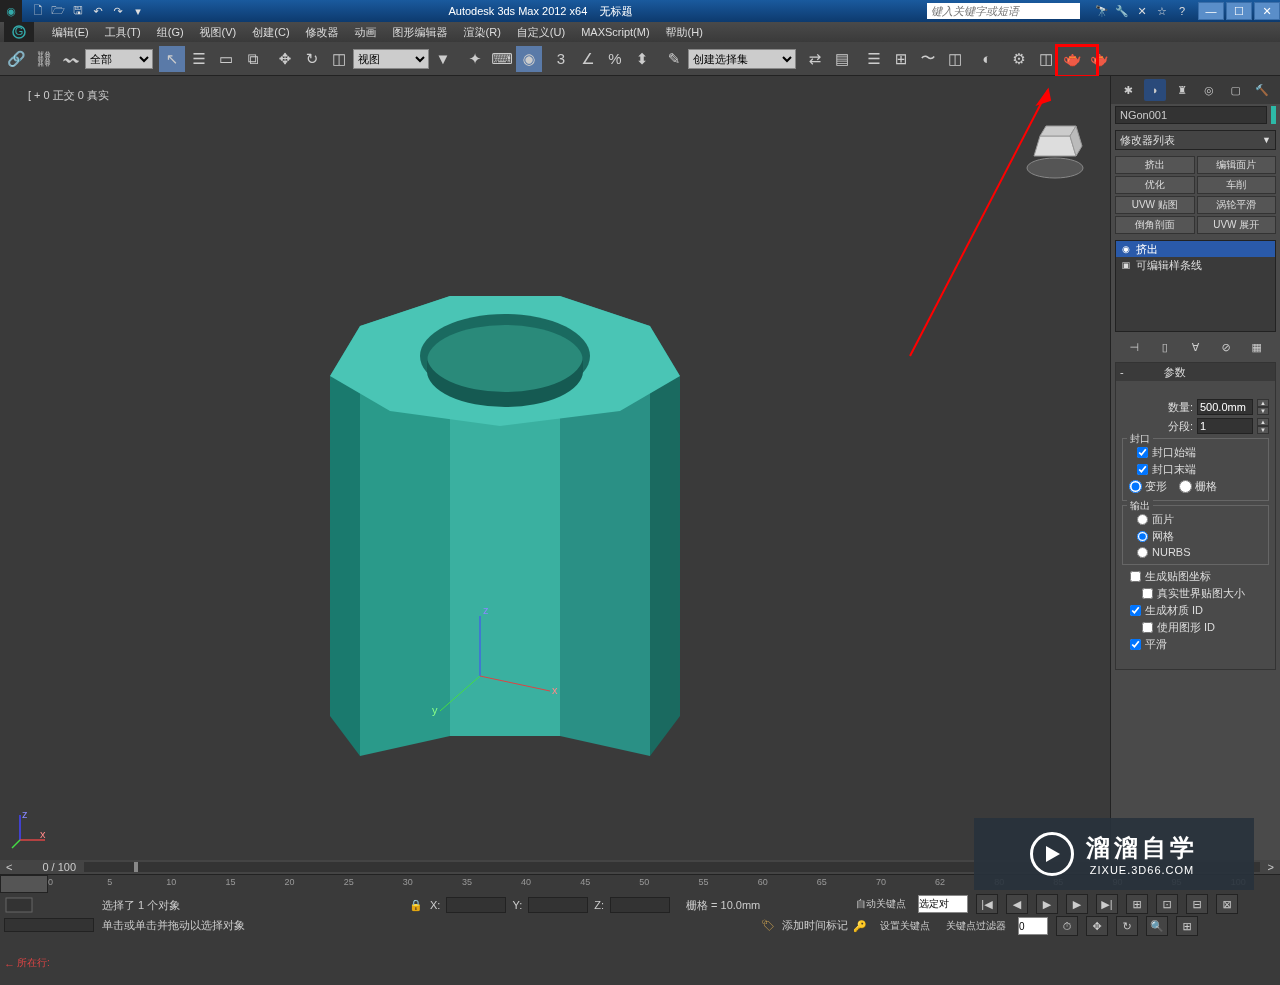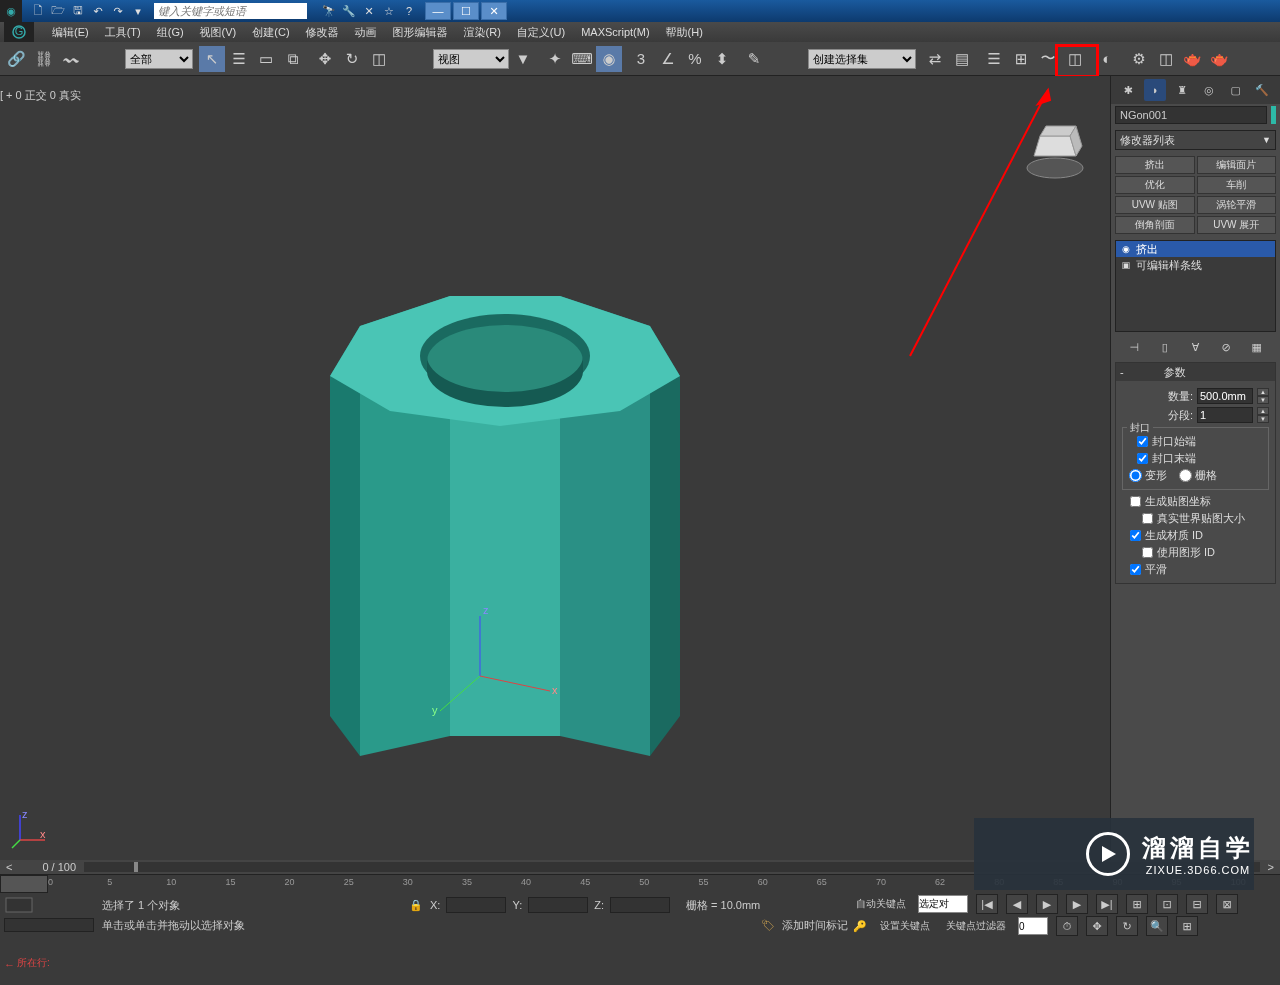--- a/index.html
+++ b/index.html
@@ -21,26 +21,26 @@
 
 .menu-bar { height: 20px; background: linear-gradient(#4a4a4a, #3a3a3a); display: flex; align-items: center; padding: 0 4px; }
 .menu-bar .app-icon { width: 30px; height: 20px; background: #222; margin-right: 10px; display:flex; align-items:center; justify-content:center; }
 .menu-bar .menu-item { padding: 0 8px; color: #ddd; cursor: pointer; }
 
 
 .toolbar { height: 34px; background: #444; display: flex; align-items: center; padding: 0 4px; gap: 1px; border-bottom: 1px solid #222; }
 .tb-btn { width: 26px; height: 26px; display: flex; align-items: center; justify-content: center; color: #ccc; cursor: pointer; font-size: 15px; }
 .tb-btn.active { background: #5a7aa8; }
 .tb-sep { width: 4px; height: 24px; }
-.tb-dropdown { height: 20px; background: #ccc; border: 1px solid #888; font-size: 11px; margin-left: 40px; }
+.tb-dropdown { height: 20px; background: #ccc; border: 1px solid #888; font-size: 11px; }
 .highlight-box { position: absolute; border: 3px solid red; pointer-events: none; }
 
 
 .viewport-area { position: absolute; top: 76px; left: 0; right: 170px; bottom: 125px; background: #3a3a3a; }
-.viewport-label { position: absolute; top: 12px; left: 0; color: #ccc; font-size: 11px; }
+.viewport-label { position: absolute; top: 12px; left: 28px; color: #ccc; font-size: 11px; }
 .viewcube { position: absolute; top: 40px; right: 20px; width: 70px; height: 70px; }
 .red-arrow { position: absolute; stroke: red; stroke-width: 2; fill: none; pointer-events: none; }
 
 
 .object-3d { position: absolute; top: 120px; left: 300px; width: 400px; height: 610px; }
 
 
 .right-panel { position: absolute; top: 76px; right: 0; width: 170px; bottom: 125px; background: #4a4a4a; border-left: 1px solid #222; overflow: hidden; }
 .rp-tabs { height: 28px; background: #3a3a3a; display: flex; align-items: center; justify-content: space-around; padding: 0 4px; }
 .rp-tab { width: 22px; height: 22px; display:flex; align-items:center; justify-content:center; color:#ccc; cursor:pointer; border-radius:2px; }
@@ -55,21 +55,21 @@
 .modifier-stack { margin: 4px; height: 92px; background: #3a3a3a; border: 1px solid #222; }
 .mod-item { height: 16px; display: flex; align-items: center; padding: 0 4px; color: #ddd; font-size: 10px; gap: 4px; }
 .mod-item.selected { background: #2a5aaa; color: #fff; }
 .mod-icon { width: 12px; height: 12px; display: inline-flex; align-items:center; justify-content:center; font-size:9px; }
 .stack-tools { height: 22px; display:flex; align-items:center; justify-content:space-around; padding:0 8px; }
 .stack-tool { width:18px; height:18px; color:#ccc; display:flex; align-items:center; justify-content:center; cursor:pointer; }
 
 .rollout { margin: 4px; border: 1px solid #333; background: #4a4a4a; }
 .rollout-header { height: 18px; background: #3a3a3a; display:flex; align-items:center; padding:0 4px; color:#ddd; font-size:10px; }
 .rollout-header .minus { margin-right: 40px; }
-.rollout-body { padding: 4px 6px; color: #ddd; font-size: 10px; }
+.rollout-body { padding: 15px 6px; color: #ddd; font-size: 10px; }
 .param-row { display: flex; align-items: center; justify-content: flex-end; gap: 4px; margin: 3px 0; }
 .param-label { flex: 0 0 auto; }
 .spinner { width: 56px; height: 16px; background: #333; border: 1px solid #222; color:#fff; padding:0 2px; display:flex; align-items:center; }
 .spinner-btns { width: 12px; height: 16px; display:flex; flex-direction:column; }
 .spinner-btn { height:8px; background:#555; border:1px solid #333; font-size:6px; display:flex; align-items:center; justify-content:center; }
 .group-box { border: 1px solid #666; margin: 4px 0; padding: 4px 6px 4px 6px; position: relative; }
 .group-title { position:absolute; top:-7px; left:4px; background:#4a4a4a; padding:0 3px; font-size:10px; }
 .checkbox-row { display:flex; align-items:center; gap:4px; margin:2px 8px; }
 .checkbox-row input { width:11px; height:11px; }
 .radio-row { display:flex; align-items:center; gap:12px; margin:2px 0; }
@@ -93,38 +93,41 @@
 .status-row { height:18px; display:flex; align-items:center; gap:6px; color:#ccc; font-size:10px; margin:2px 0; }
 .status-input { width:60px; height:16px; background:#333; border:1px solid #222; color:#888; }
 .lock-icon, .key-icon { width:16px; height:16px; color:#caa050; display:flex; align-items:center; justify-content:center; }
 .status-right { width: 430px; display:flex; flex-direction:column; padding:2px; gap:2px; }
 .anim-controls { display:flex; align-items:center; gap:8px; }
 .anim-btn { width:22px; height:20px; background:#444; border:1px solid #222; color:#ccc; display:flex; align-items:center; justify-content:center; cursor:pointer; }
 .anim-label { color:#ccc; font-size:10px; padding:0 4px; }
 .anim-input { width:50px; height:18px; background:#fff; border:1px solid #888; font-size:10px; }
 
 
-.watermark { position:absolute; right:26px; bottom:95px; width:280px; height:72px; background:rgba(40,50,60,0.9); display:flex; align-items:center; justify-content:flex-end; gap:12px; color:#fff; }
+.watermark { position:absolute; right:26px; bottom:95px; width:280px; height:72px; background:rgba(40,50,60,0.9); display:flex; align-items:center; justify-content:center; gap:12px; color:#fff; }
 .watermark .play { width:44px; height:44px; border:3px solid #fff; border-radius:50%; display:flex; align-items:center; justify-content:center; }
 .watermark .wm-text { display:flex; flex-direction:column; align-items:center; }
 .watermark .wm-cn { font-size:24px; font-weight:bold; letter-spacing:4px; }
 .watermark .wm-en { font-size:11px; letter-spacing:1px; }
 </style>
 </head>
 <body>
 
 <div class="title-bar">
   <div class="logo">◉</div>
   <div class="qat">
     <div class="qat-btn">🗋</div>
     <div class="qat-btn">🗁</div>
     <div class="qat-btn">🖫</div>
     <div class="qat-btn">↶</div>
     <div class="qat-btn">↷</div>
     <div class="qat-btn">▾</div>
+  </div>
+  <div class="title-text">
+    <span>Autodesk 3ds Max  2012 x64</span>&nbsp;&nbsp;&nbsp;&nbsp;<span>无标题</span>
   </div>
   <div class="search-box">
     <input type="text" placeholder="键入关键字或短语" style="">
   </div>
   <div class="help-btns">
     <div class="help-btn">🔭</div>
     <div class="help-btn">🔧</div>
     <div class="help-btn">✕</div>
     <div class="help-btn">☆</div>
     <div class="help-btn">?</div>
@@ -337,20 +340,35 @@
         <div class="radio-row">
           <div class="radio-item">
               <input type="radio" name="cap" checked="" style="">
               <span>变形</span>
             </div>
           <div class="radio-item">
               <input type="radio" name="cap" style="">
               <span>栅格</span>
             </div>
         </div>
+      </div>
+      <div class="group-box">
+        <span class="group-title">输出</span>
+        <div class="checkbox-row">
+            <input type="radio" name="out" style="">
+            <span>面片</span>
+          </div>
+        <div class="checkbox-row">
+            <input type="radio" name="out" checked="" style="">
+            <span>网格</span>
+          </div>
+        <div class="checkbox-row">
+            <input type="radio" name="out" style="">
+            <span>NURBS</span>
+          </div>
       </div>
       <div class="checkbox-row">
           <input type="checkbox" style="">
           <span>生成贴图坐标</span>
         </div>
       <div class="checkbox-row" style="padding-left:12px">
           <input type="checkbox" style="">
           <span>真实世界贴图大小</span>
         </div>
       <div class="checkbox-row">

